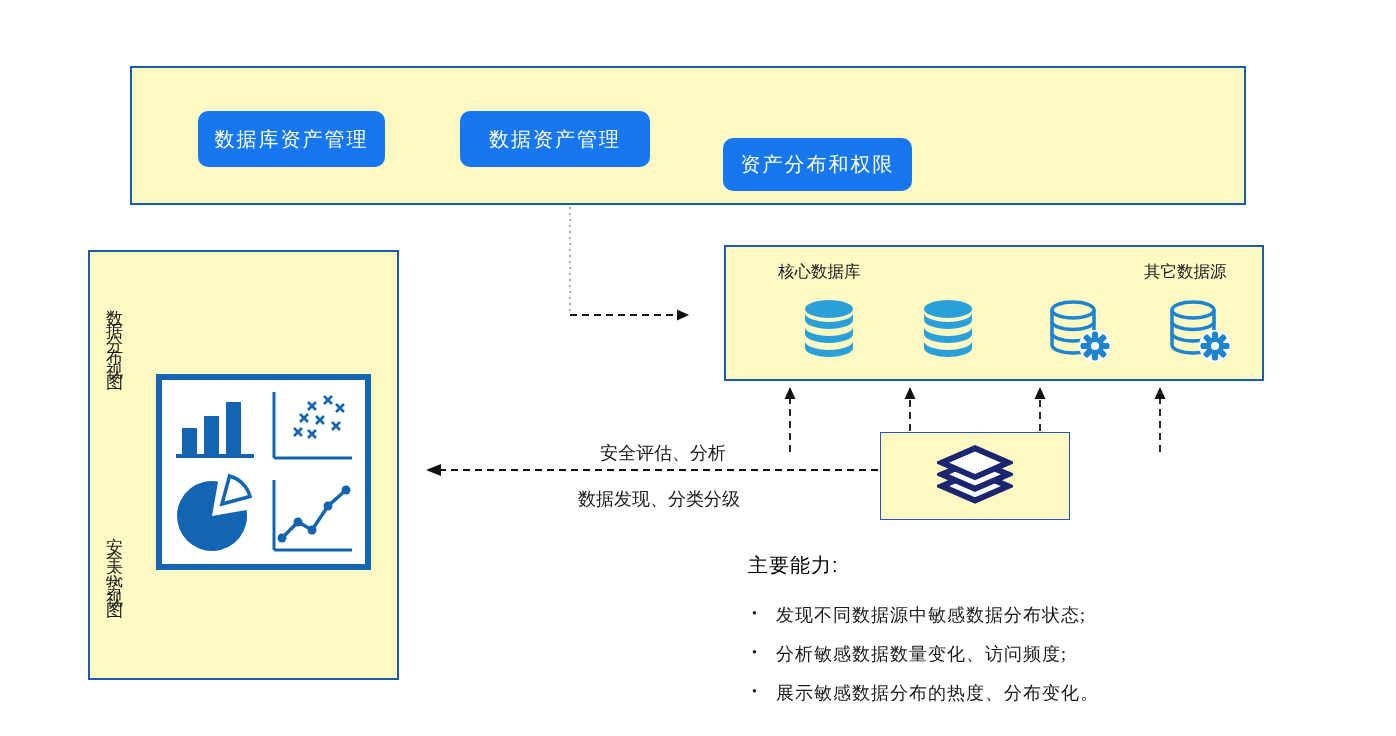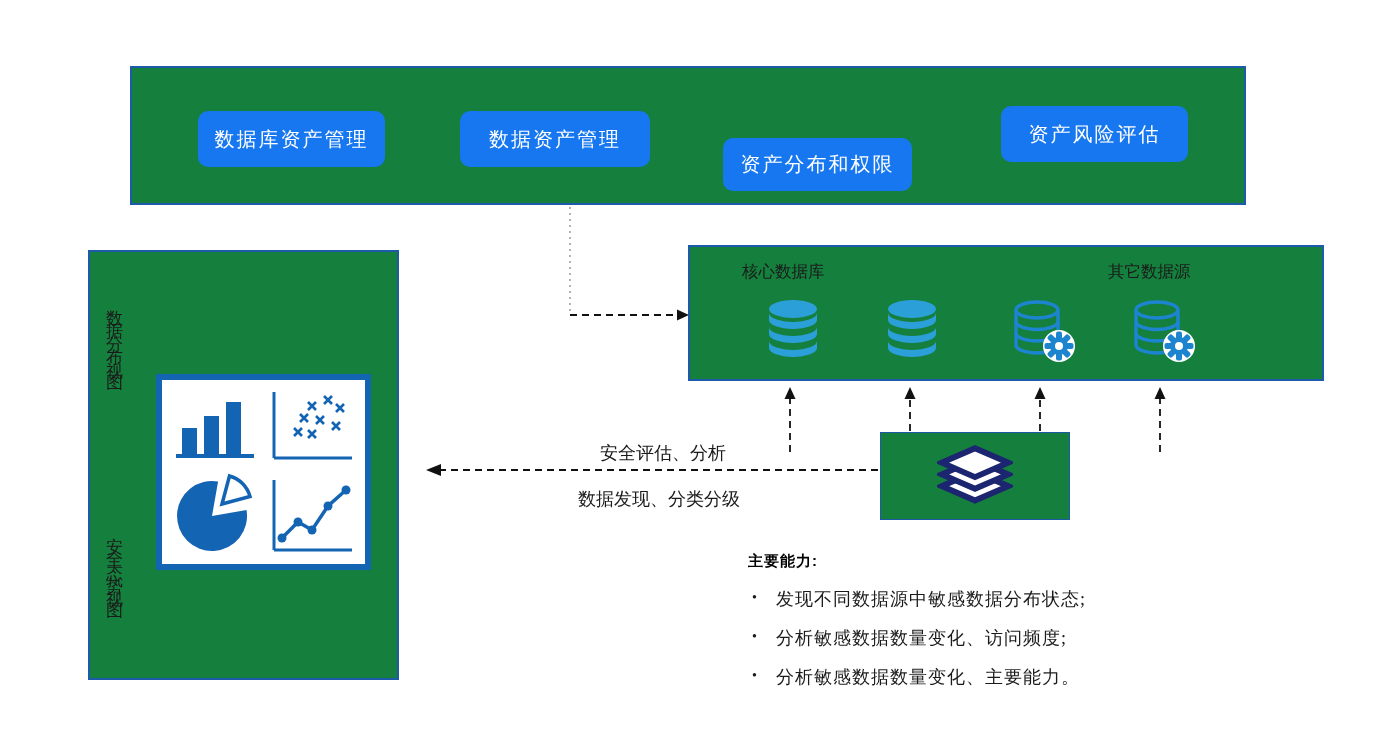--- a/index.html
+++ b/index.html
@@ -16,60 +16,60 @@
   *{box-sizing:border-box;margin:0;padding:0;}
   html,body{background:#fff;}
   body{font-family:"Liberation Sans","DejaVu Sans",sans-serif;}
   .canvas{position:relative;width:1396px;height:736px;background:#fff;overflow:hidden;}
 
   .connectors{position:absolute;left:0;top:0;pointer-events:none;}
   .dash{stroke:var(--arrow-dark);stroke-width:1.8;stroke-dasharray:7 5;fill:none;}
   .dot-gray{stroke:var(--dotted-gray);stroke-width:1.5;stroke-dasharray:2 4;fill:none;}
   .head{fill:var(--arrow-dark);stroke:none;}
 
-  .panel{position:absolute;background:#15803d;border:2px solid var(--panel-border);}
+  .panel{position:absolute;background:#fef9c3;border:2px solid var(--panel-border);}
   .top-panel{left:130px;top:66px;width:1116px;height:139px;}
   .pill{position:absolute;display:flex;align-items:center;justify-content:center;
         background:var(--button-blue);color:#fff;border-radius:10px;
         font-size:20px;letter-spacing:2px;font-weight:500;white-space:nowrap;}
   .pill-1{left:66px;top:43px;width:187px;height:56px;}
   .pill-2{left:328px;top:43px;width:190px;height:56px;}
   .pill-3{left:591px;top:42px;width:189px;height:53px;margin-top:28px;}
   .pill-4{left:869px;top:38px;width:187px;height:56px;}
 
   .left-panel{left:88px;top:250px;width:311px;height:430px;}
   .vlabel{position:absolute;writing-mode:vertical-rl;text-orientation:upright;
           font-size:17px;letter-spacing:13px;color:var(--text-dark);font-weight:500;}
   .vlabel-top{left:13px;top:44px;}
   .vlabel-bottom{left:13px;top:272px;}
   .chart-board{position:absolute;left:66px;top:122px;width:215px;height:196px;
                border:6px solid var(--chart-blue);background:#fff;}
   .cfill{fill:var(--chart-blue);stroke:none;}
   .cstroke{stroke:var(--chart-blue);fill:none;}
 
-  .ds-panel{left:688px;top:245px;width:636px;height:136px;}
+  .ds-panel{left:724px;top:245px;width:540px;height:136px;}
   .ds-label{position:absolute;font-size:16.5px;color:var(--text-dark);white-space:nowrap;}
   .ds-label.core{left:52px;top:14px;}
   .ds-label.other{left:418px;top:14px;text-align:right;}
   .db{position:absolute;top:52px;}
   .db1{left:75px;}
   .db2{left:194px;}
   .db3{left:320px;}
   .db4{left:440px;}
 
   .engine-box{left:880px;top:432px;width:190px;height:88px;border-width:1.5px;
               display:flex;align-items:center;justify-content:center;}
 
   .flow-label{position:absolute;font-size:18px;color:var(--text-dark);white-space:nowrap;}
   .flow-assess{left:600px;top:441px;font-family:Liberation Serif, serif;}
   .flow-discover{left:578px;top:487px;}
 
   .capabilities{position:absolute;left:748px;top:552px;width:600px;}
-  .cap-title{font-size:15px;font-weight:bold;color:#000;letter-spacing:1px;}
-  .cap-list{list-style:none;margin-top:16px;font-family:"Liberation Serif","DejaVu Serif",serif;
+  .cap-title{font-size:20px;font-weight:normal;color:#000;letter-spacing:1px;}
+  .cap-list{list-style:none;margin-top:24px;font-family:"Liberation Serif","DejaVu Serif",serif;
             font-size:18px;color:var(--text-dark);}
   .cap-list li{display:flex;align-items:flex-start;margin-bottom:15px;letter-spacing:1px;}
   .cap-list li::before{content:"\2022";font-size:14px;margin:3px 18px 0 4px;flex:none;}
 </style>
 </head>
 <body>
 
 <div class="canvas">
 
   <svg class="connectors" width="1396" height="736" viewBox="0 0 1396 736">
@@ -87,21 +87,20 @@
     <polygon points="1160,387 1154.5,399 1165.5,399" class="head"></polygon>
 
     <line x1="878" y1="470" x2="440" y2="470" class="dash"></line>
     <polygon points="426,470 441,464 441,476" class="head"></polygon>
   </svg>
 
   <div class="panel top-panel">
     <div class="pill pill-1">数据库资产管理</div>
     <div class="pill pill-2">数据资产管理</div>
     <div class="pill pill-3">资产分布和权限</div>
-    <div class="pill pill-4">资产风险评估</div>
   </div>
 
   <div class="panel left-panel">
     <div class="vlabel vlabel-top">数据分布视图</div>
     <div class="vlabel vlabel-bottom">安全态势视图</div>
 
     <div class="chart-board">
       <svg width="203" height="184" viewBox="0 0 203 184">
 
         <g>
@@ -218,17 +217,17 @@
   </div>
 
   <div class="flow-label flow-assess">安全评估、分析</div>
   <div class="flow-label flow-discover">数据发现、分类分级</div>
 
   <div class="capabilities">
     <div class="cap-title">主要能力:</div>
     <ul class="cap-list">
       <li>发现不同数据源中敏感数据分布状态;</li>
       <li>分析敏感数据数量变化、访问频度;</li>
-      <li>分析敏感数据数量变化、主要能力。</li>
+      <li>展示敏感数据分布的热度、分布变化。</li>
     </ul>
   </div>
 
 </div>
 
 </body></html>

